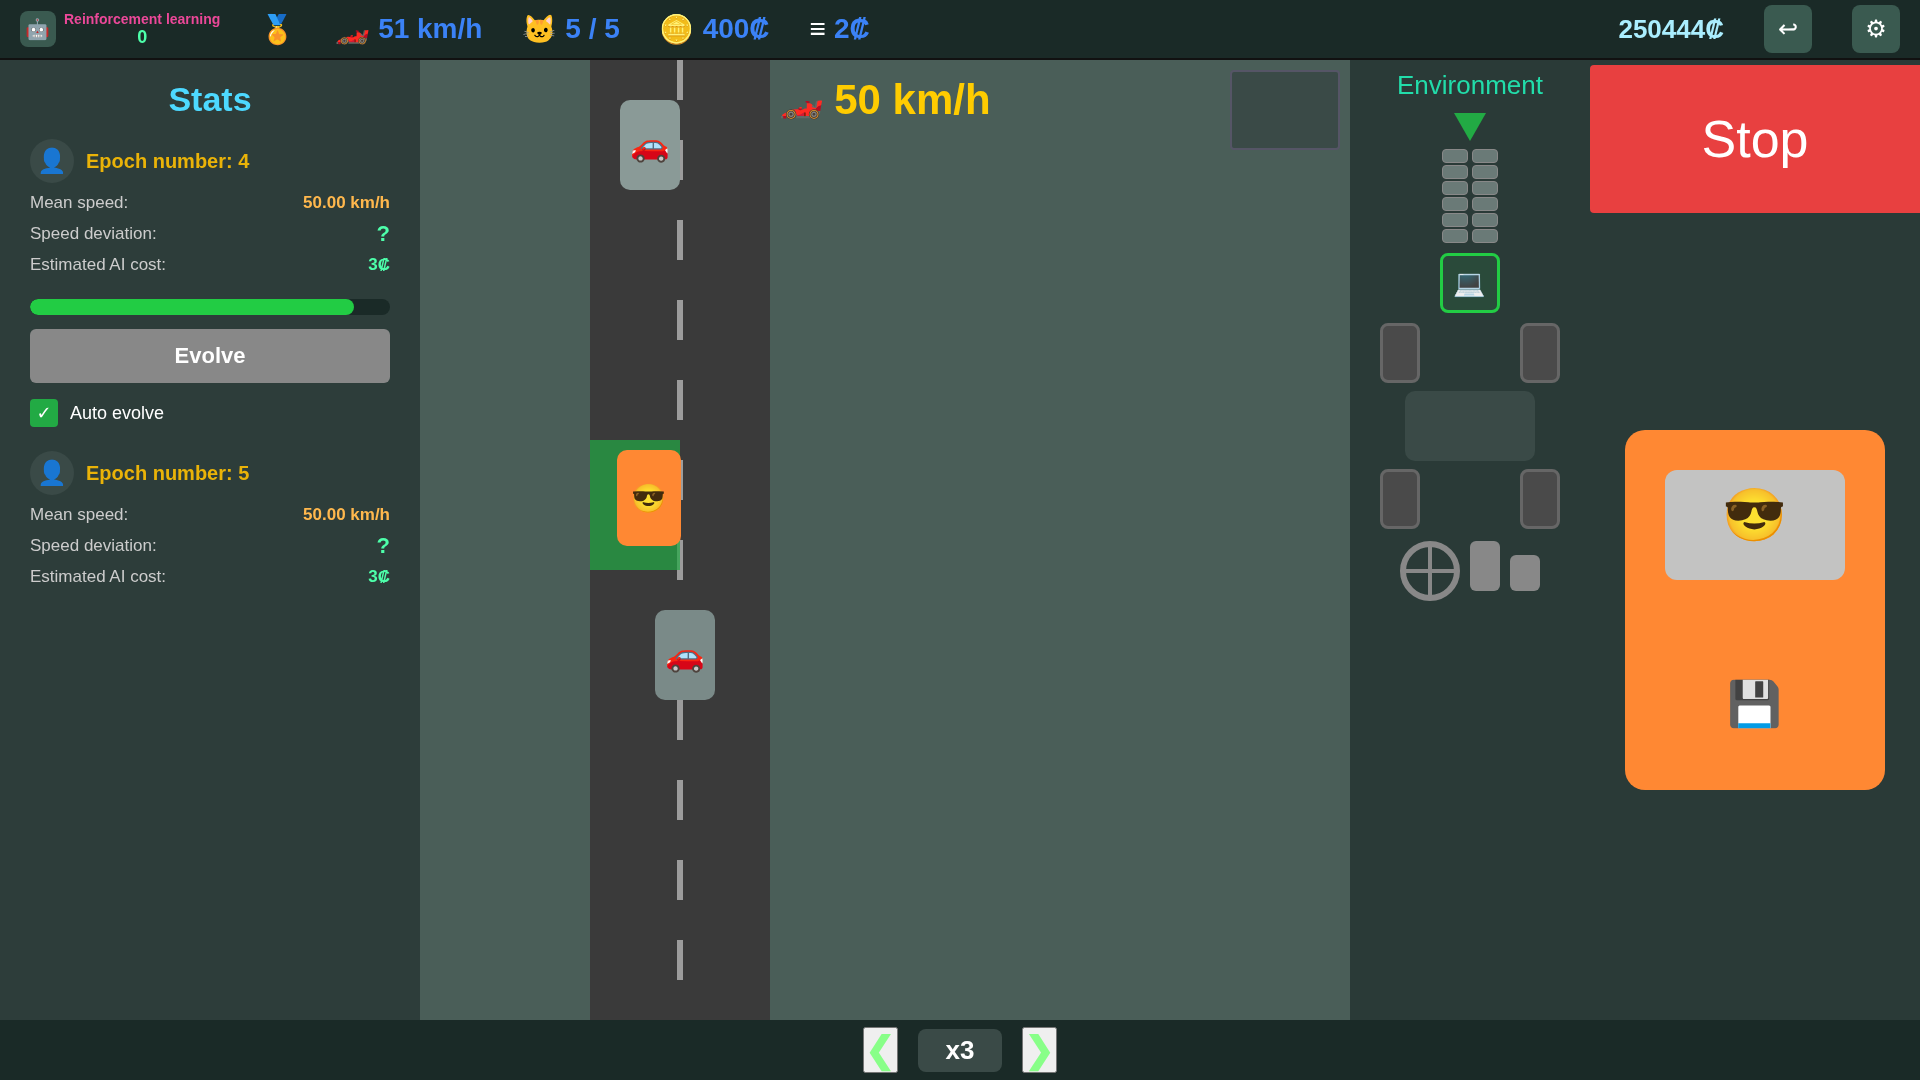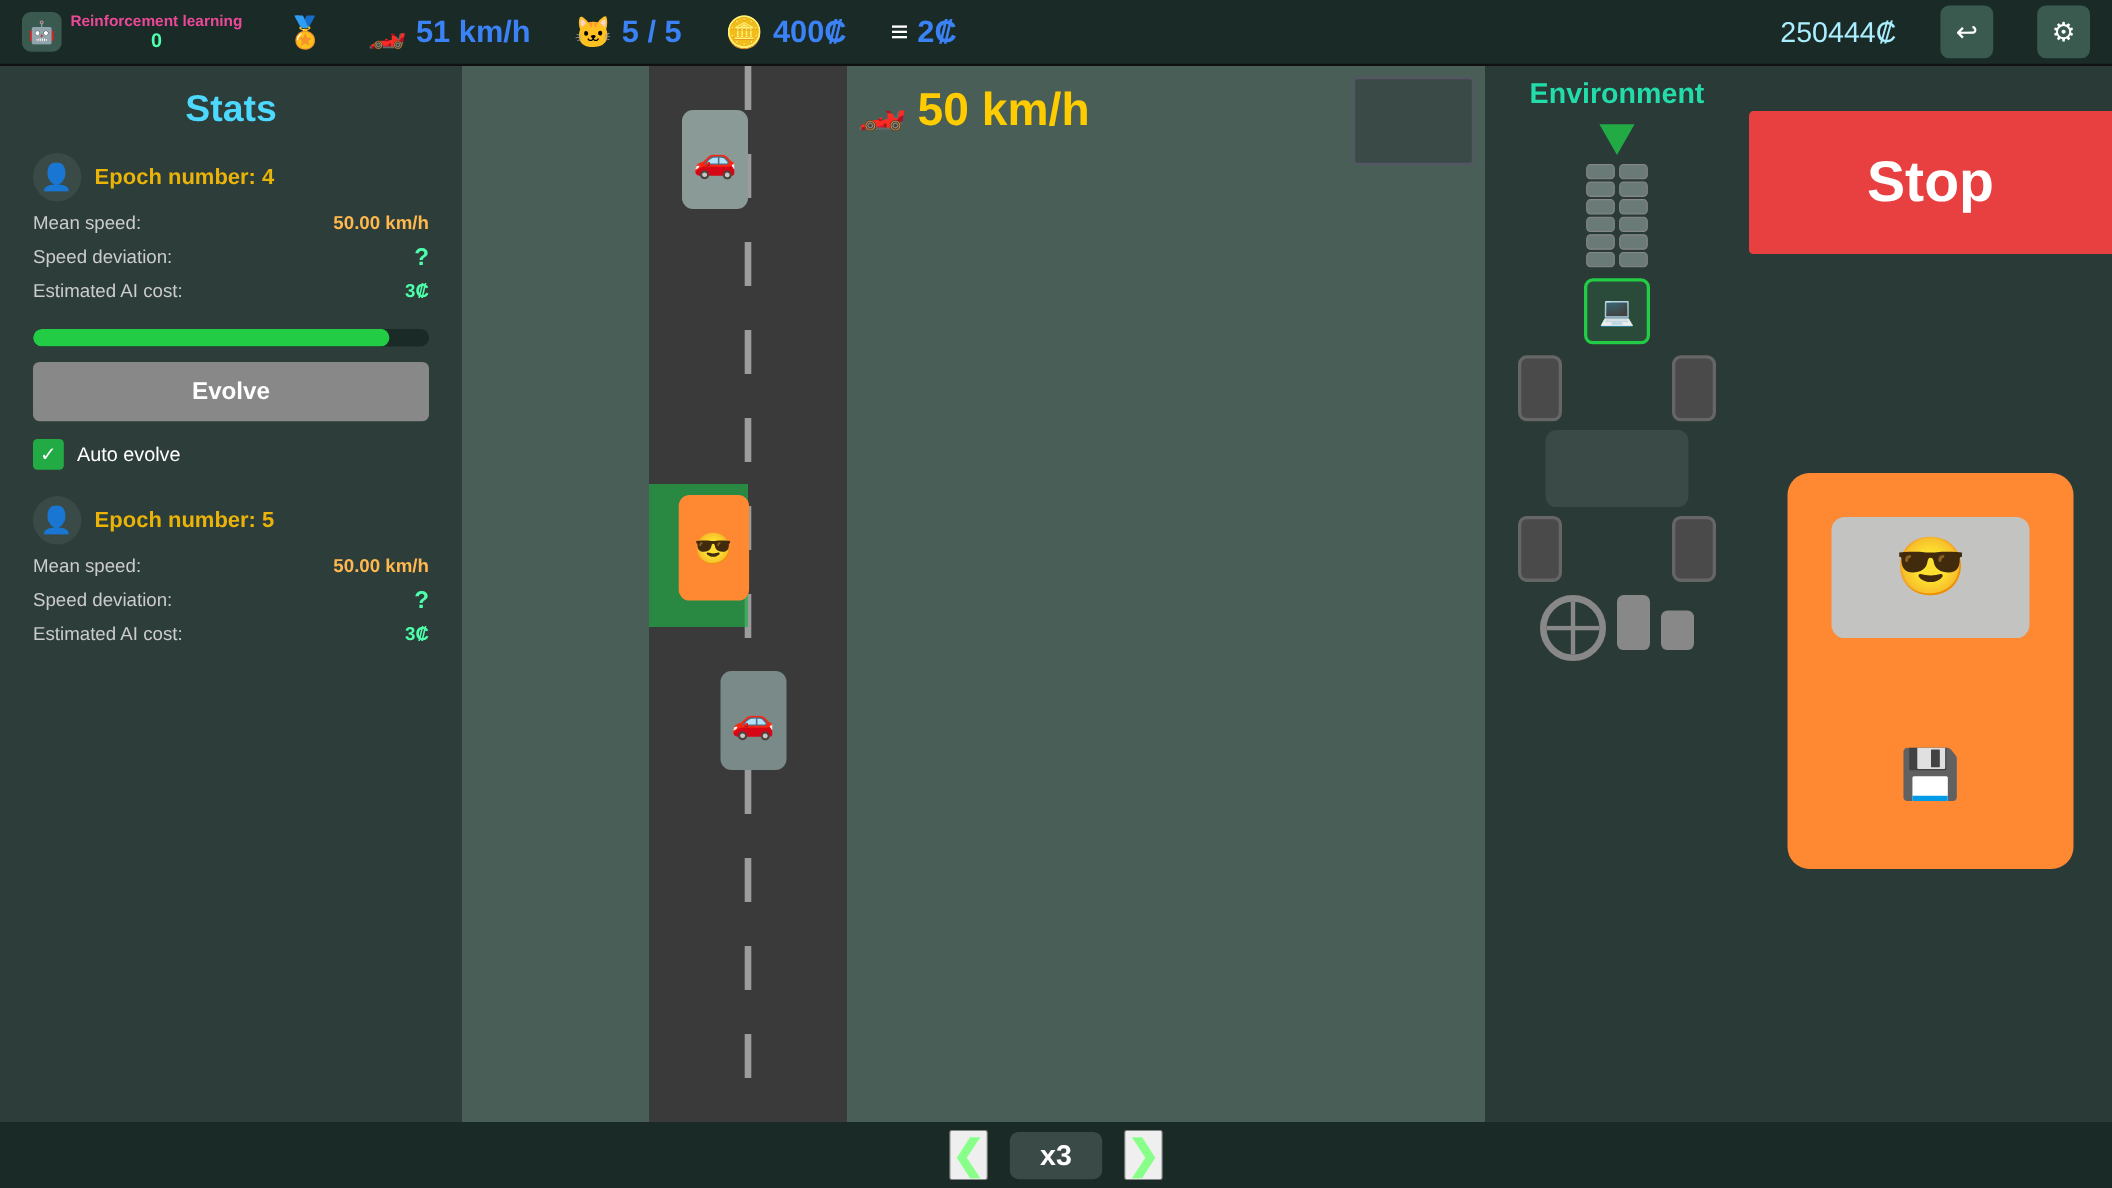--- a/index.html
+++ b/index.html
@@ -40,43 +40,42 @@
     .top-logo-num { color: #4dffaa; font-size: 18px; font-weight: bold; text-align: center; }
 
     .top-stat {
       display: flex; align-items: center; gap: 8px; font-size: 20px; font-weight: bold;
     }
     .top-stat-icon { font-size: 28px; }
     .top-stat-val { color: #3b82f6; font-size: 28px; }
 
     .top-currency {
       margin-left: auto;
-      font-size: 26px; font-weight: normal; color: #fff;
+      font-size: 26px; font-weight: bold; color: #fff;
     }
     .top-currency span { color: #aef; }
 
     .top-btn {
       background: #3a5a50; border: none; color: #fff; width: 48px; height: 48px;
       border-radius: 8px; font-size: 24px; cursor: pointer; display: flex; align-items: center; justify-content: center;
     }
 
     
     #stop-btn {
       position: absolute;
       top: 65px; right: 0;
-      width: 330px; height: 130px;
+      width: 330px; height: 148px;
       background: #e84040;
       border: none;
       color: #fff;
       font-size: 52px;
-      font-weight: bold;
+      font-weight: normal;
       cursor: pointer;
       display: flex; align-items: center; justify-content: center;
       border-radius: 4px 0 0 4px;
-      margin-top: 36px;
     }
 
     
     #main {
       display: flex;
       width: 100%;
       height: calc(1080px - 60px - 60px);
     }
 
     
@@ -255,21 +254,21 @@
       width: 240px;
       background: #2a3a37;
       padding: 10px;
       flex-shrink: 0;
       display: flex;
       flex-direction: column;
       align-items: center;
     }
     .env-title {
       font-size: 26px;
-      font-weight: bold;
+      font-weight: normal;
       color: #22ddaa;
       margin-bottom: 8px;
     }
     
     .env-arrow {
       width: 0; height: 0;
       border-left: 16px solid transparent;
       border-right: 16px solid transparent;
       border-top: 28px solid #22aa44;
       margin: 4px auto;

